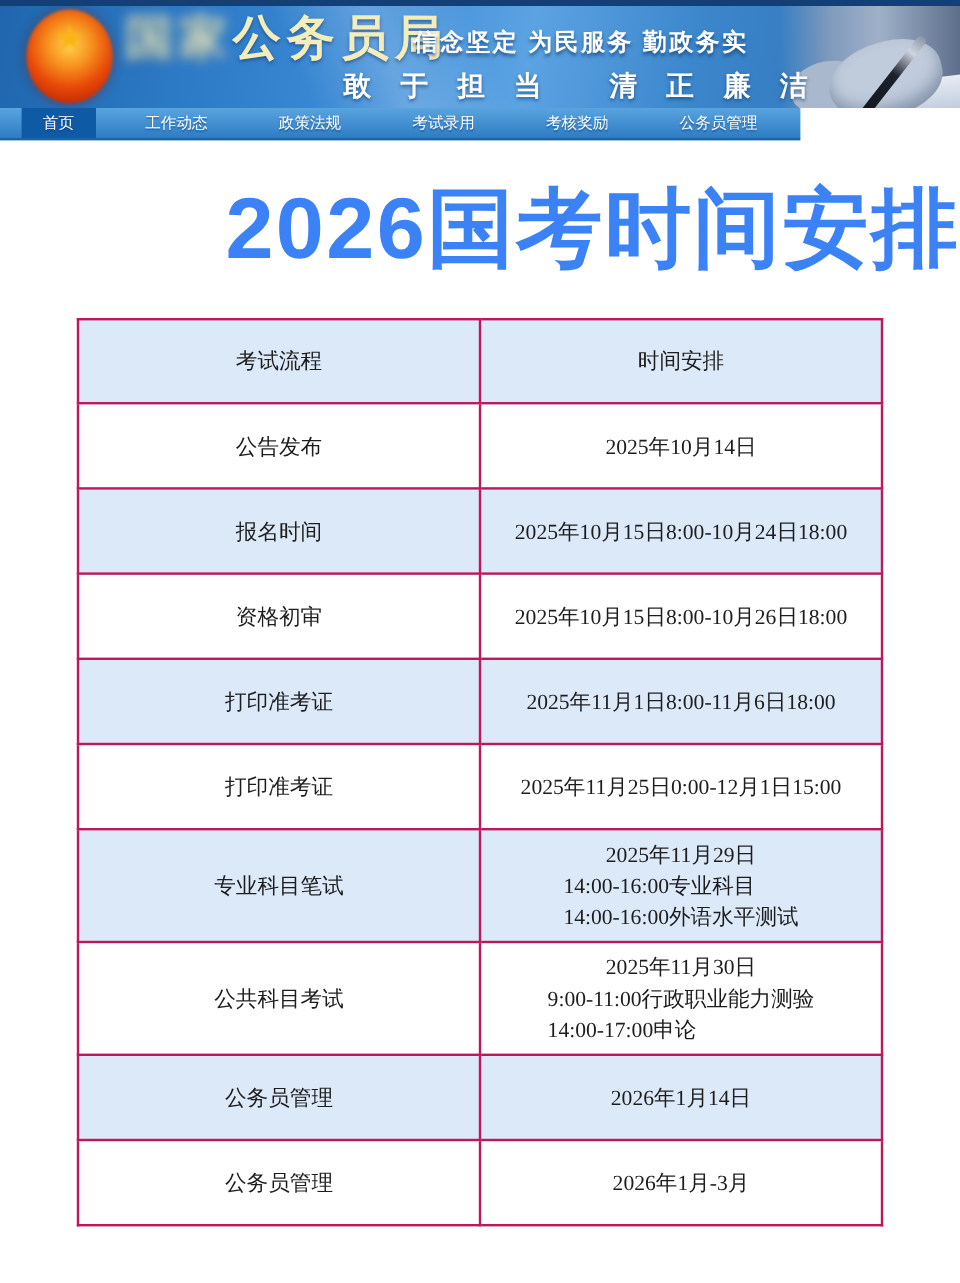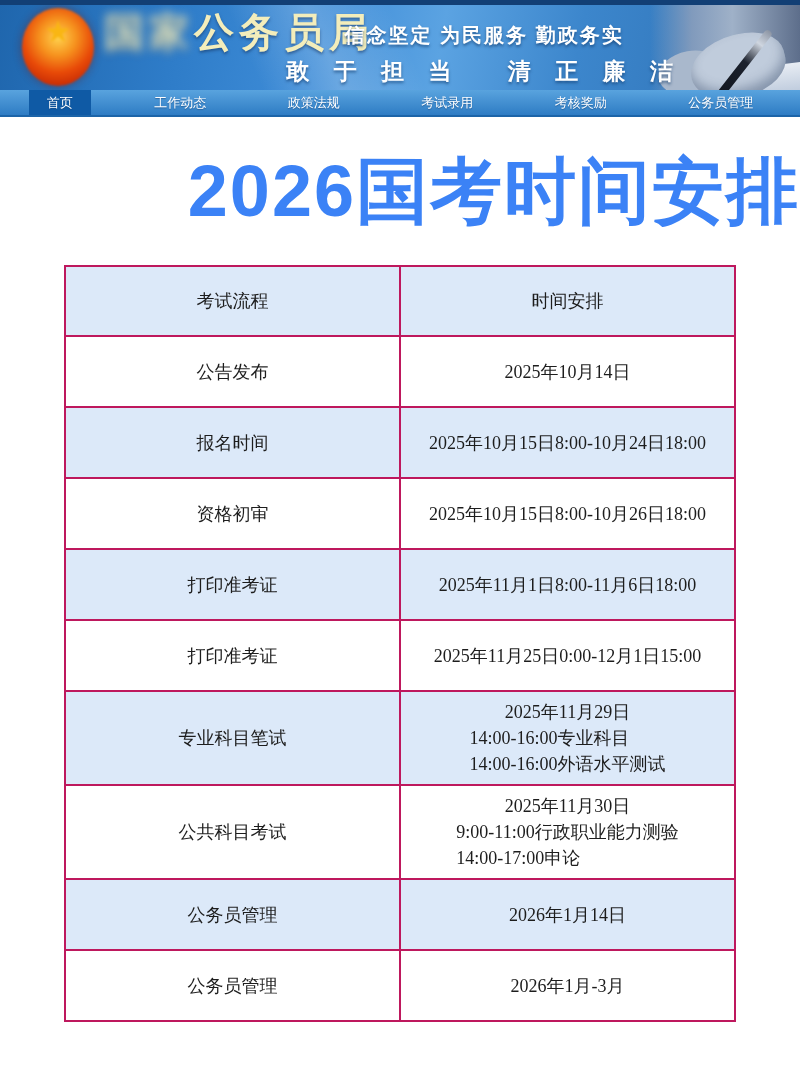--- a/index.html
+++ b/index.html
@@ -49,21 +49,21 @@
     border-radius:55% 45% 50% 50%; transform:rotate(-14deg); box-shadow:inset 0 -8px 12px rgba(60,80,110,.45); }
   .photo .hand2 { position:absolute; right:76px; top:46px; width:66px; height:44px; background:#a9b8cc;
     border-radius:50%; transform:rotate(-10deg); }
   .photo .pen { position:absolute; right:30px; top:22px; width:104px; height:8px; border-radius:4px;
     background:linear-gradient(to right,#e9edf3 0%,#11151d 18%,#1c222e 62%,#cfd6e0 84%,#8a93a2 100%);
     transform:rotate(-52deg); transform-origin:right center; }
   .photo .paper { position:absolute; right:-6px; bottom:-10px; width:140px; height:30px;
     background:linear-gradient(#e8edf4,#bdcadc); transform:rotate(-7deg); }
 
   
-  .navbar { position:relative; width:800px; height:27px;
+  .navbar { position:relative; width:667px; height:27px;
     background:linear-gradient(#59a3de,#2e7cc4); border-bottom:2px solid #1c64a8; z-index:5; }
   .nav-items { display:flex; height:100%; align-items:stretch; justify-content:space-around; padding:0 6px; }
   .nav-item { color:#fff; font-size:13px; display:flex; align-items:center; padding:0 18px; cursor:pointer;
     text-shadow:0 1px 1px rgba(20,60,110,.5); }
   .nav-item.active { background:#0f5aa5; }
 
   
   .content { padding-top:26px; }
   .page-title {
     text-align:right; color:#3b82f6; font-weight:bold; font-size:72px; letter-spacing:2px;

